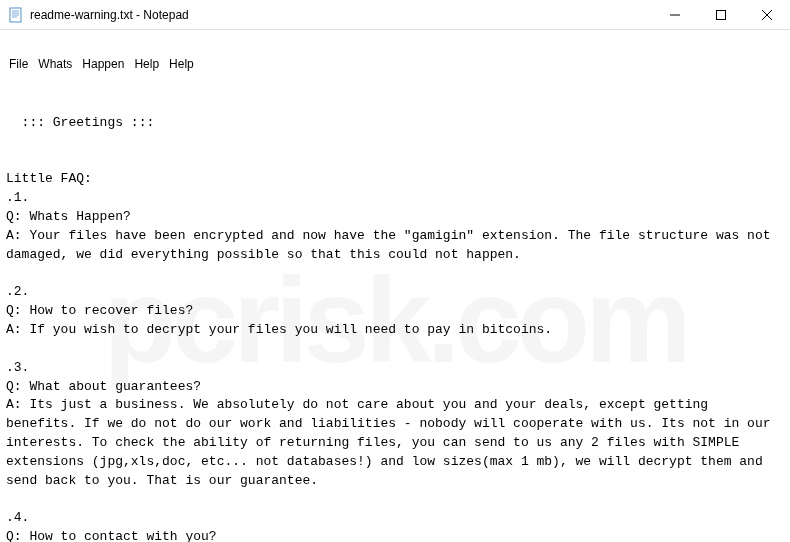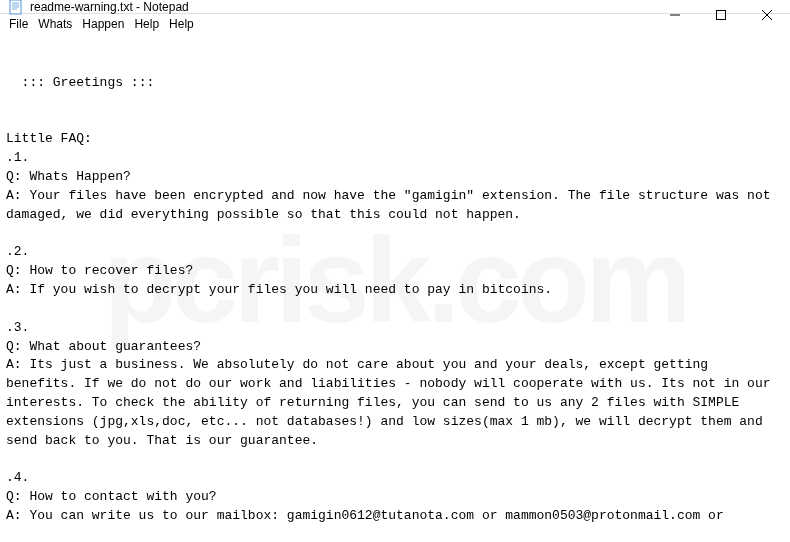--- a/index.html
+++ b/index.html
@@ -8,21 +8,21 @@
       box-sizing: border-box;
     }
     body {
       font-family: "Segoe UI", Tahoma, sans-serif;
       background: #fff;
       width: 790px;
       height: 542px;
       overflow: hidden;
     }
     .titlebar {
-      height: 14px;
+      height: 30px;
       background: #fff;
       display: flex;
       align-items: center;
       border-bottom: 1px solid #e0e0e0;
     }
     .titlebar-icon {
       width: 16px;
       height: 16px;
       margin-left: 8px;
       margin-right: 6px;
@@ -46,20 +46,21 @@
       font-size: 10px;
       cursor: pointer;
     }
     .menubar {
       height: 20px;
       background: #fff;
       display: flex;
       align-items: center;
       padding-left: 4px;
       font-size: 12px;
+      margin-top: 24px;
     }
     .menu-item {
       padding: 0 5px;
       cursor: pointer;
     }
     .content {
       padding: 2px 6px;
       font-family: Consolas, "Courier New", monospace;
       font-size: 13px;
       line-height: 1.45;

